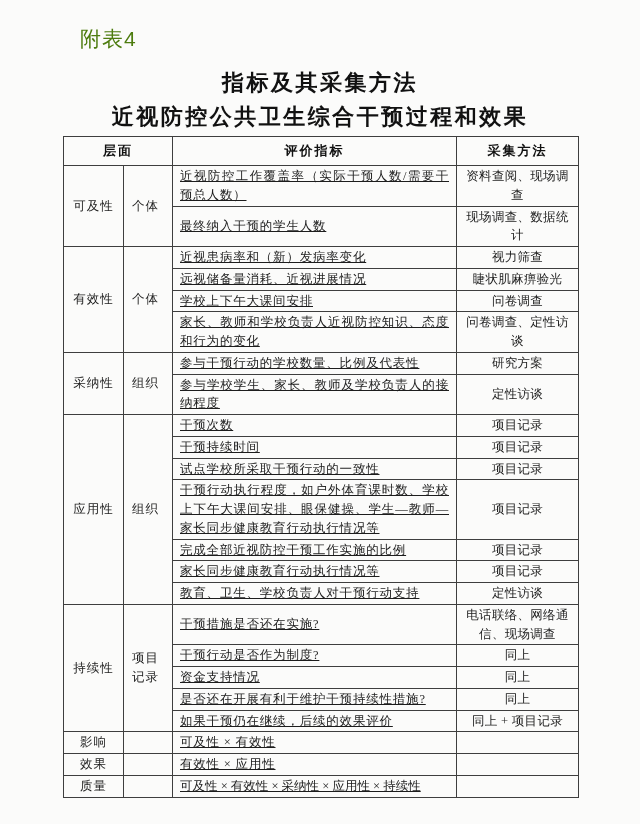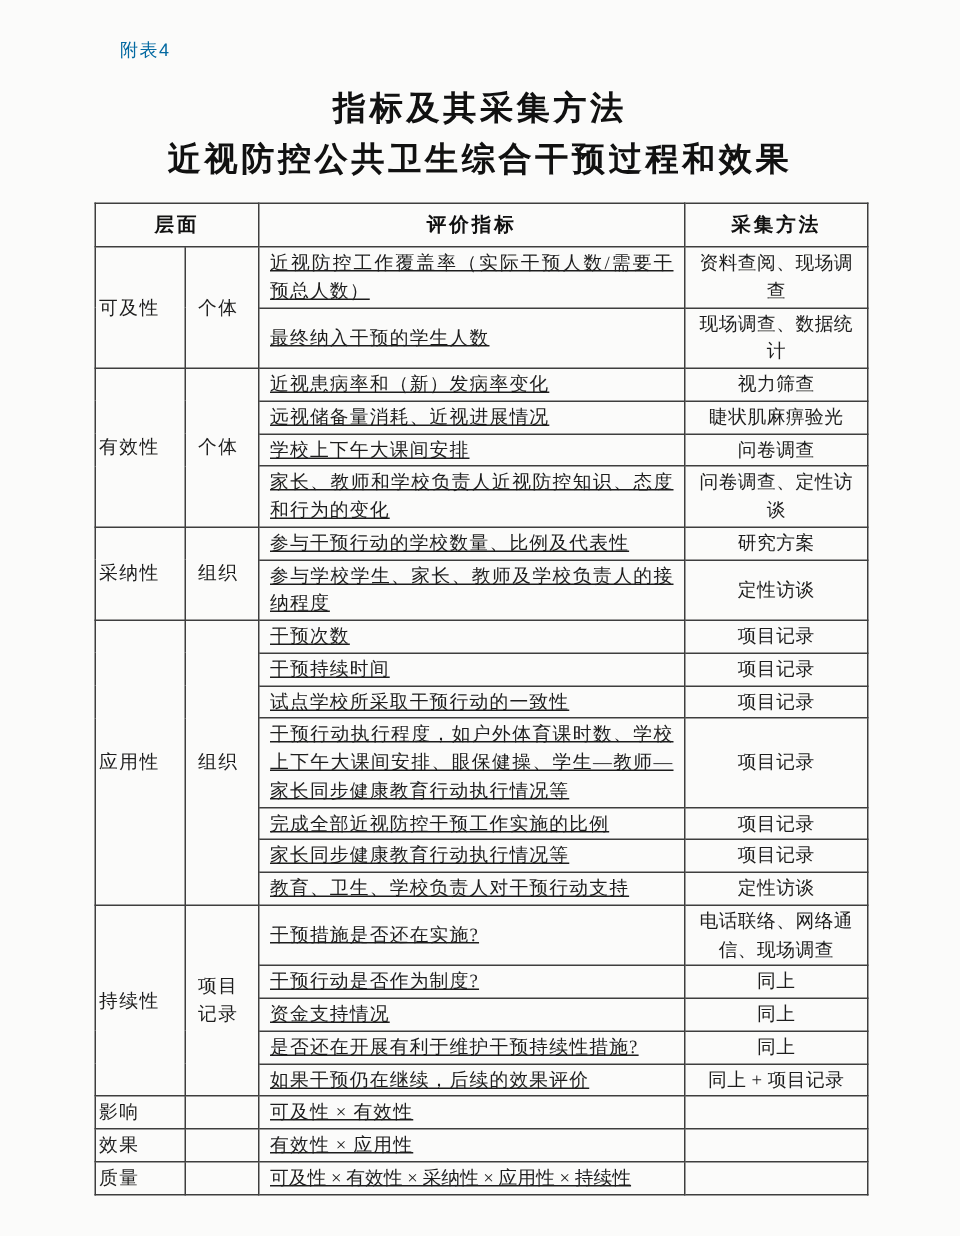--- a/index.html
+++ b/index.html
@@ -7,51 +7,51 @@
   body {
     width: 640px; height: 824px;
     background: #fbfbfa;
     color: #1d1d1d;
     font-family: "Liberation Serif", serif;
   }
   .page { width: 640px; height: 824px; padding-top: 25px; overflow: hidden; }
   .appendix-label {
     margin-left: 80px;
     font-family: Liberation Sans, sans-serif;
-    font-size: 12px;
+    font-size: 21px;
     letter-spacing: 1px;
-    color: #0369a1;
+    color: #4d7c0f;
   }
   .doc-title {
     margin-top: 13px;
     text-align: center;
     font-weight: bold;
     font-size: 22px;
     letter-spacing: 2.5px;
     line-height: 34px;
     color: #111;
   }
-  .table-wrap { margin: 12px 0 0 63px; }
+  .table-wrap { margin: 2px 0 0 63px; }
   table.main {
     border-collapse: collapse;
     table-layout: fixed;
     width: 515px;
     background: transparent;
   }
   th, td { border: 1px solid #3e3e3e; vertical-align: middle; }
   th {
     font-size: 13px;
     font-weight: bold;
     letter-spacing: 2px;
     padding: 5px 2px;
     text-align: center;
     color: #111;
   }
   td { font-size: 12.5px; line-height: 1.5; color: #1d1d1d; }
-  .c-level { text-align: left; letter-spacing: 1px; padding: 1px 2px; }
+  .c-level { text-align: center; letter-spacing: 1px; padding: 1px 2px; }
   .c-sub   { text-align: left; letter-spacing: 1px; padding: 1px 8px; }
   .c-ind   { text-align: justify; letter-spacing: 0.8px; padding: 1px 7px; text-decoration: underline; }
   .c-ind.compact { letter-spacing: 0; }
   .c-meth  { text-align: center; letter-spacing: 0.3px; padding: 1px 4px; font-family: Liberation Serif, serif; }
 </style>
 </head>
 <body>
 
 <div class="page">
 

